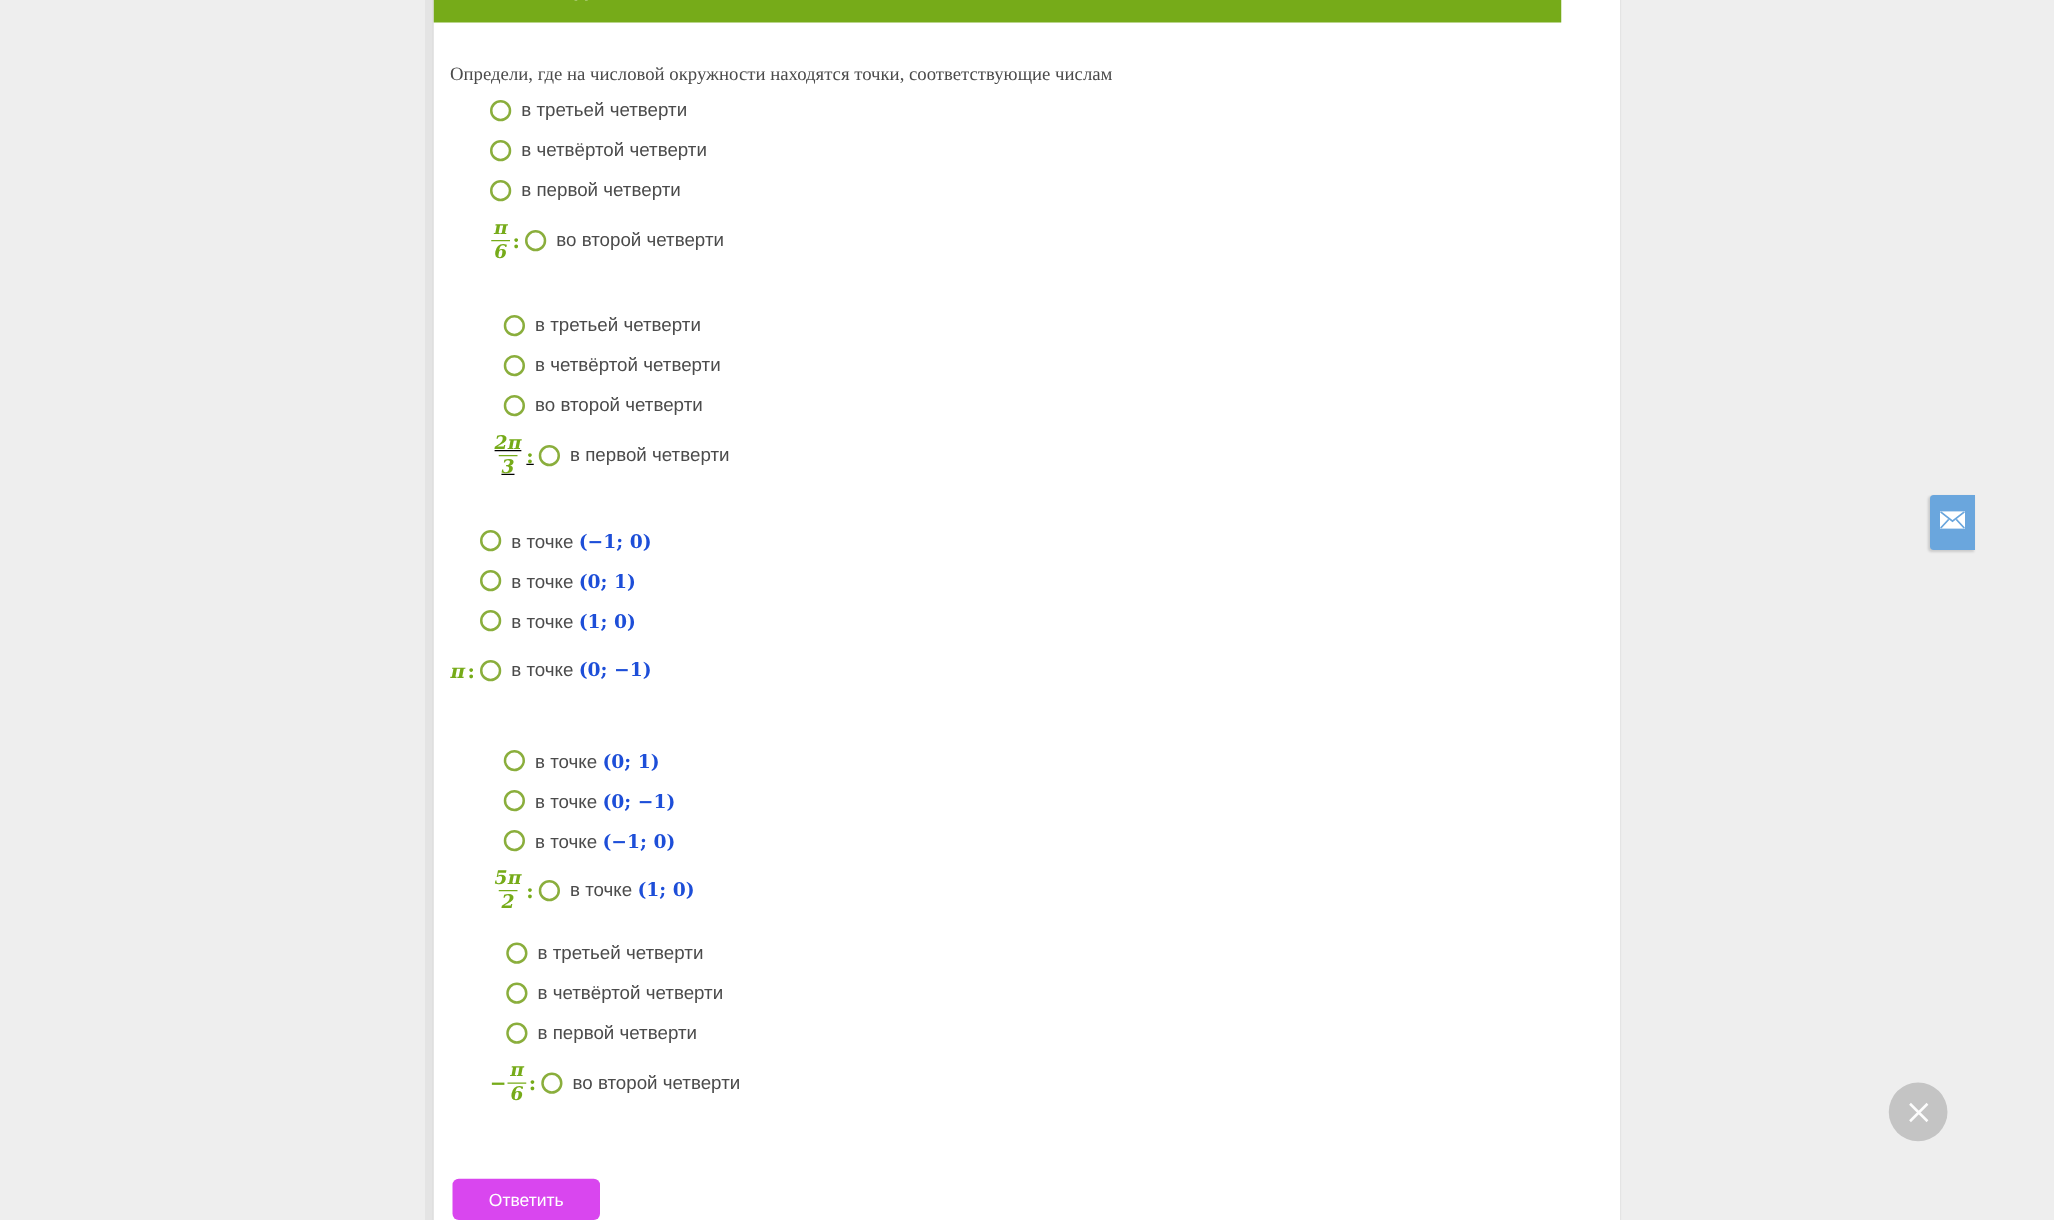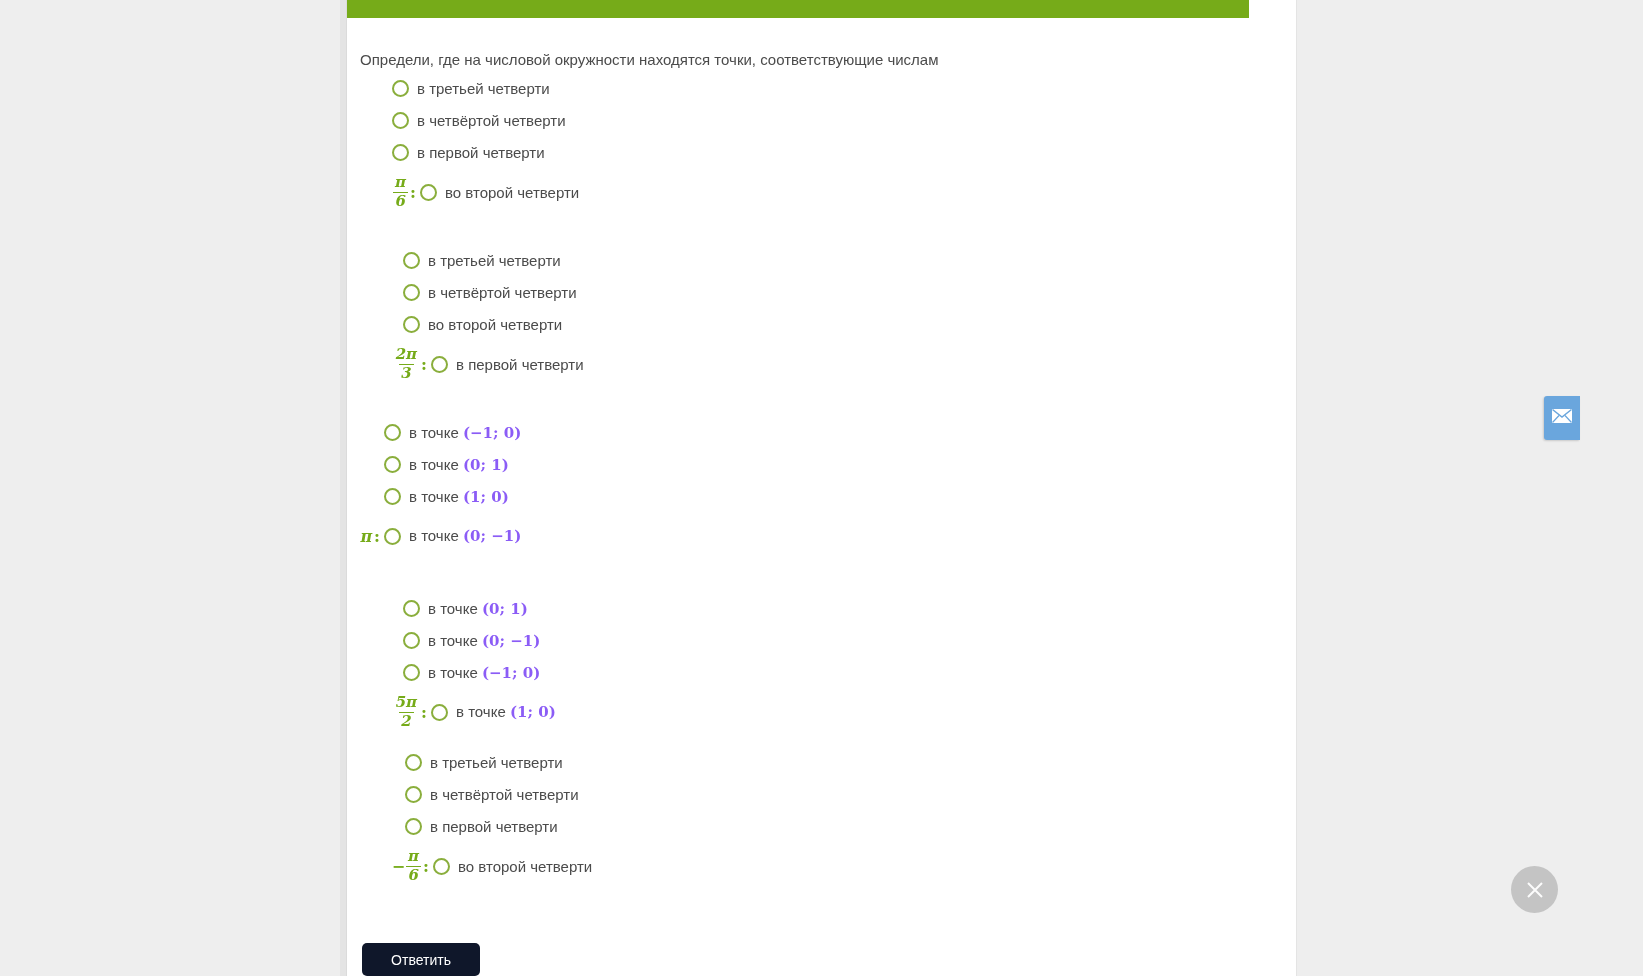--- a/index.html
+++ b/index.html
@@ -65,20 +65,21 @@
   }
 
   
   .prompt {
     position: absolute;
     left: 360px; top: 50px;
     width: 860px;
     font-size: 15px;
     color: #4b4b4b;
     line-height: 20px;
+    font-family: Liberation Serif, serif;
   }
 
   
   .group {
     position: absolute;
   }
   .group-row {
     display: flex;
     align-items: center;
     height: 32px;
@@ -153,31 +154,31 @@
     color: #4b4b4b;
     white-space: nowrap;
   }
   .opt-row {
     display: flex;
     align-items: flex-start;
     height: 32px;
   }
   .math-green {
     font-family: "DejaVu Serif", serif;
-    color: #8b5cf6;
+    color: #1d4ed8;
     font-weight: bold;
     font-size: 15px;
   }
 
   
   .submit-btn {
     position: absolute;
     left: 362px; top: 943px;
     width: 118px; height: 33px;
-    background: #0f172a;
+    background: #d946ef;
     border: none;
     border-radius: 5px;
     color: #ffffff;
     font-size: 14px;
     font-family: "Liberation Sans", sans-serif;
     cursor: pointer;
   }
 
   
   .mail-tab {
@@ -258,21 +259,21 @@
     </div>
     <div class="opt-row" style="padding-left:43px;">
       <span class="radio"></span>
       <span class="opt-label">в четвёртой четверти</span>
     </div>
     <div class="opt-row" style="padding-left:43px;">
       <span class="radio"></span>
       <span class="opt-label">во второй четверти</span>
     </div>
     <div class="group-row">
-      <span class="frac-cell" style="width:71px; flex:0 0 71px;">
+      <span class="frac-cell" style="width:71px; flex:0 0 71px;text-decoration:underline;">
         <span class="frac-wrap">
           <span class="frac">
             <span class="num">2π</span>
             <span class="den">3</span>
           </span>
           <span class="colon">:</span>
         </span>
       </span>
       <span class="radio"></span>
       <span class="opt-label">в первой четверти</span>

